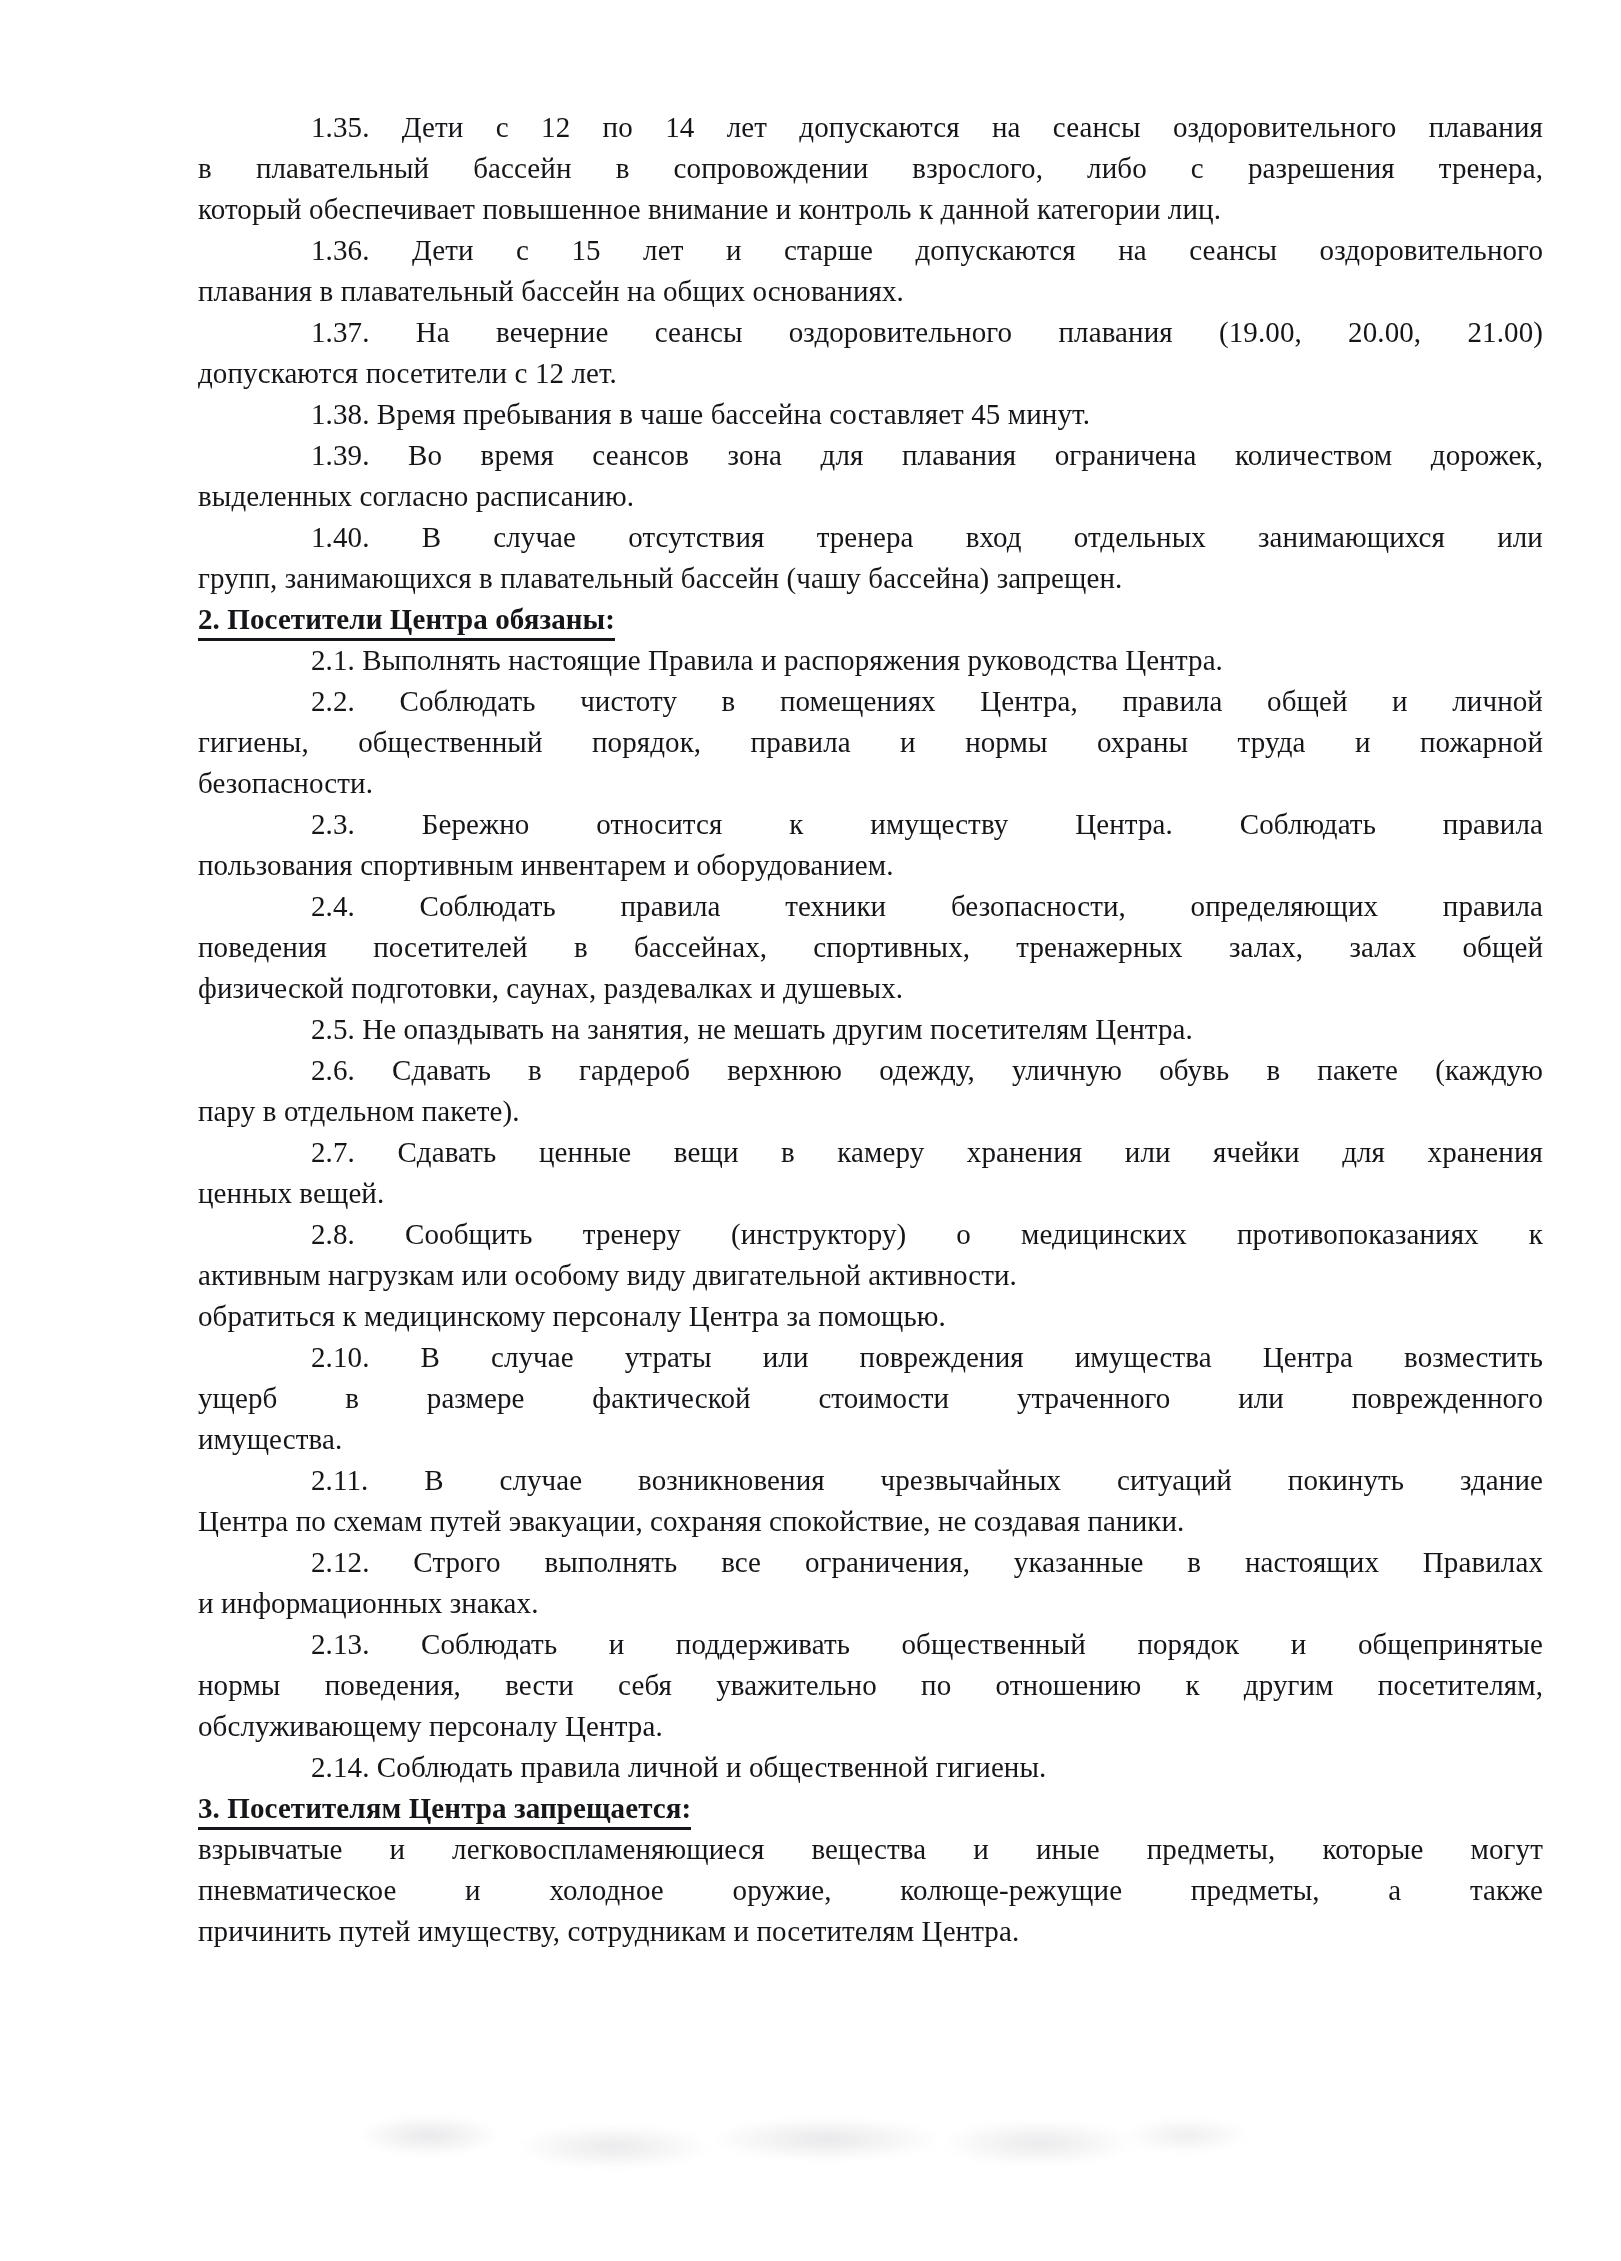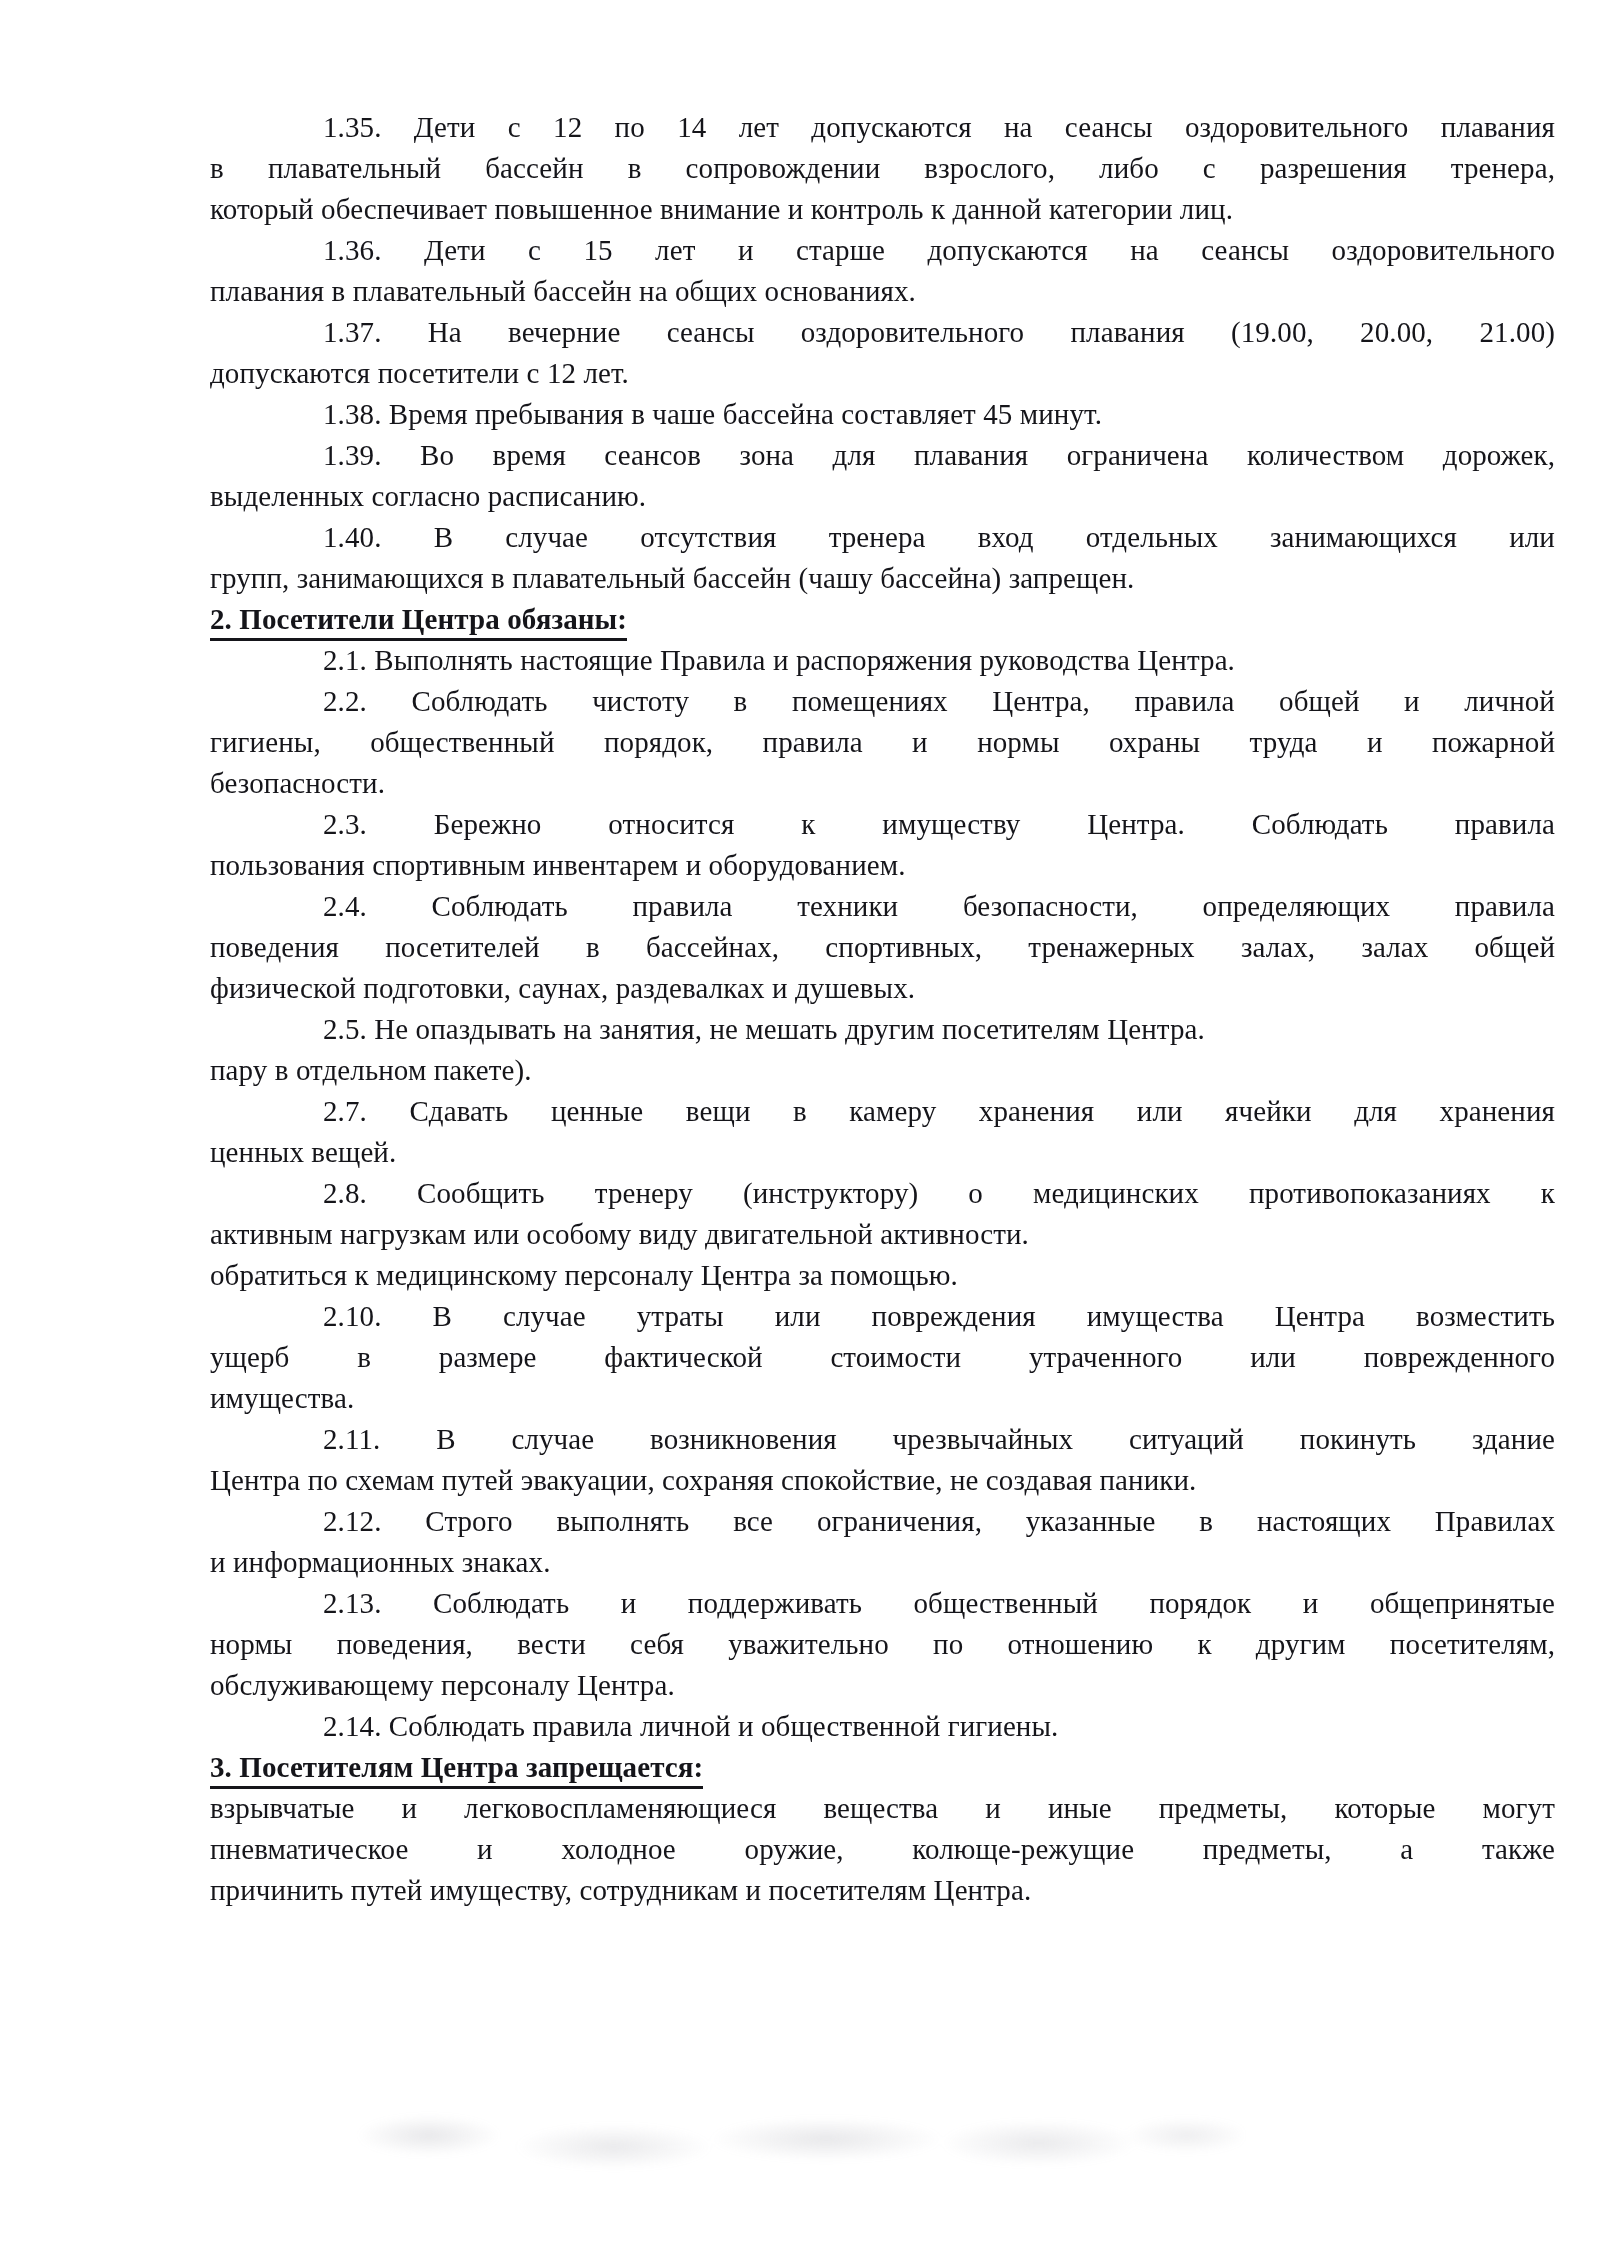--- a/index.html
+++ b/index.html
@@ -5,21 +5,21 @@
   html, body { margin: 0; padding: 0; }
   body {
     width: 1621px; height: 2261px;
     background: #ffffff;
     position: relative;
     overflow: hidden;
     font-family: "Liberation Serif", "DejaVu Serif", serif;
   }
   .doc {
     position: absolute;
-    left: 210px; top: 107px;
+    left: 198px; top: 107px;
     width: 1345px;
     color: #15151a;
     font-size: 29px;
     line-height: 41px;
     letter-spacing: 0.1px;
   }
   .para { margin: 0; }
   .ln {
     text-align: justify;
     text-align-last: justify;
@@ -104,20 +104,21 @@
     <div class="ln ind">2.4. Соблюдать правила техники безопасности, определяющих правила</div>
     <div class="ln">поведения посетителей в бассейнах, спортивных, тренажерных залах, залах общей</div>
     <div class="ln end">физической подготовки, саунах, раздевалках и душевых.</div>
   </div>
 
   <div class="para">
     <div class="ln ind end">2.5. Не опаздывать на занятия, не мешать другим посетителям Центра.</div>
   </div>
 
   <div class="para">
+    <div class="ln ind">2.6. Сдавать в гардероб верхнюю одежду, уличную обувь в пакете (каждую</div>
     <div class="ln end">пару в отдельном пакете).</div>
   </div>
 
   <div class="para">
     <div class="ln ind">2.7. Сдавать ценные вещи в камеру хранения или ячейки для хранения</div>
     <div class="ln end">ценных вещей.</div>
   </div>
 
   <div class="para">
     <div class="ln ind">2.8. Сообщить тренеру (инструктору) о медицинских противопоказаниях к</div>

